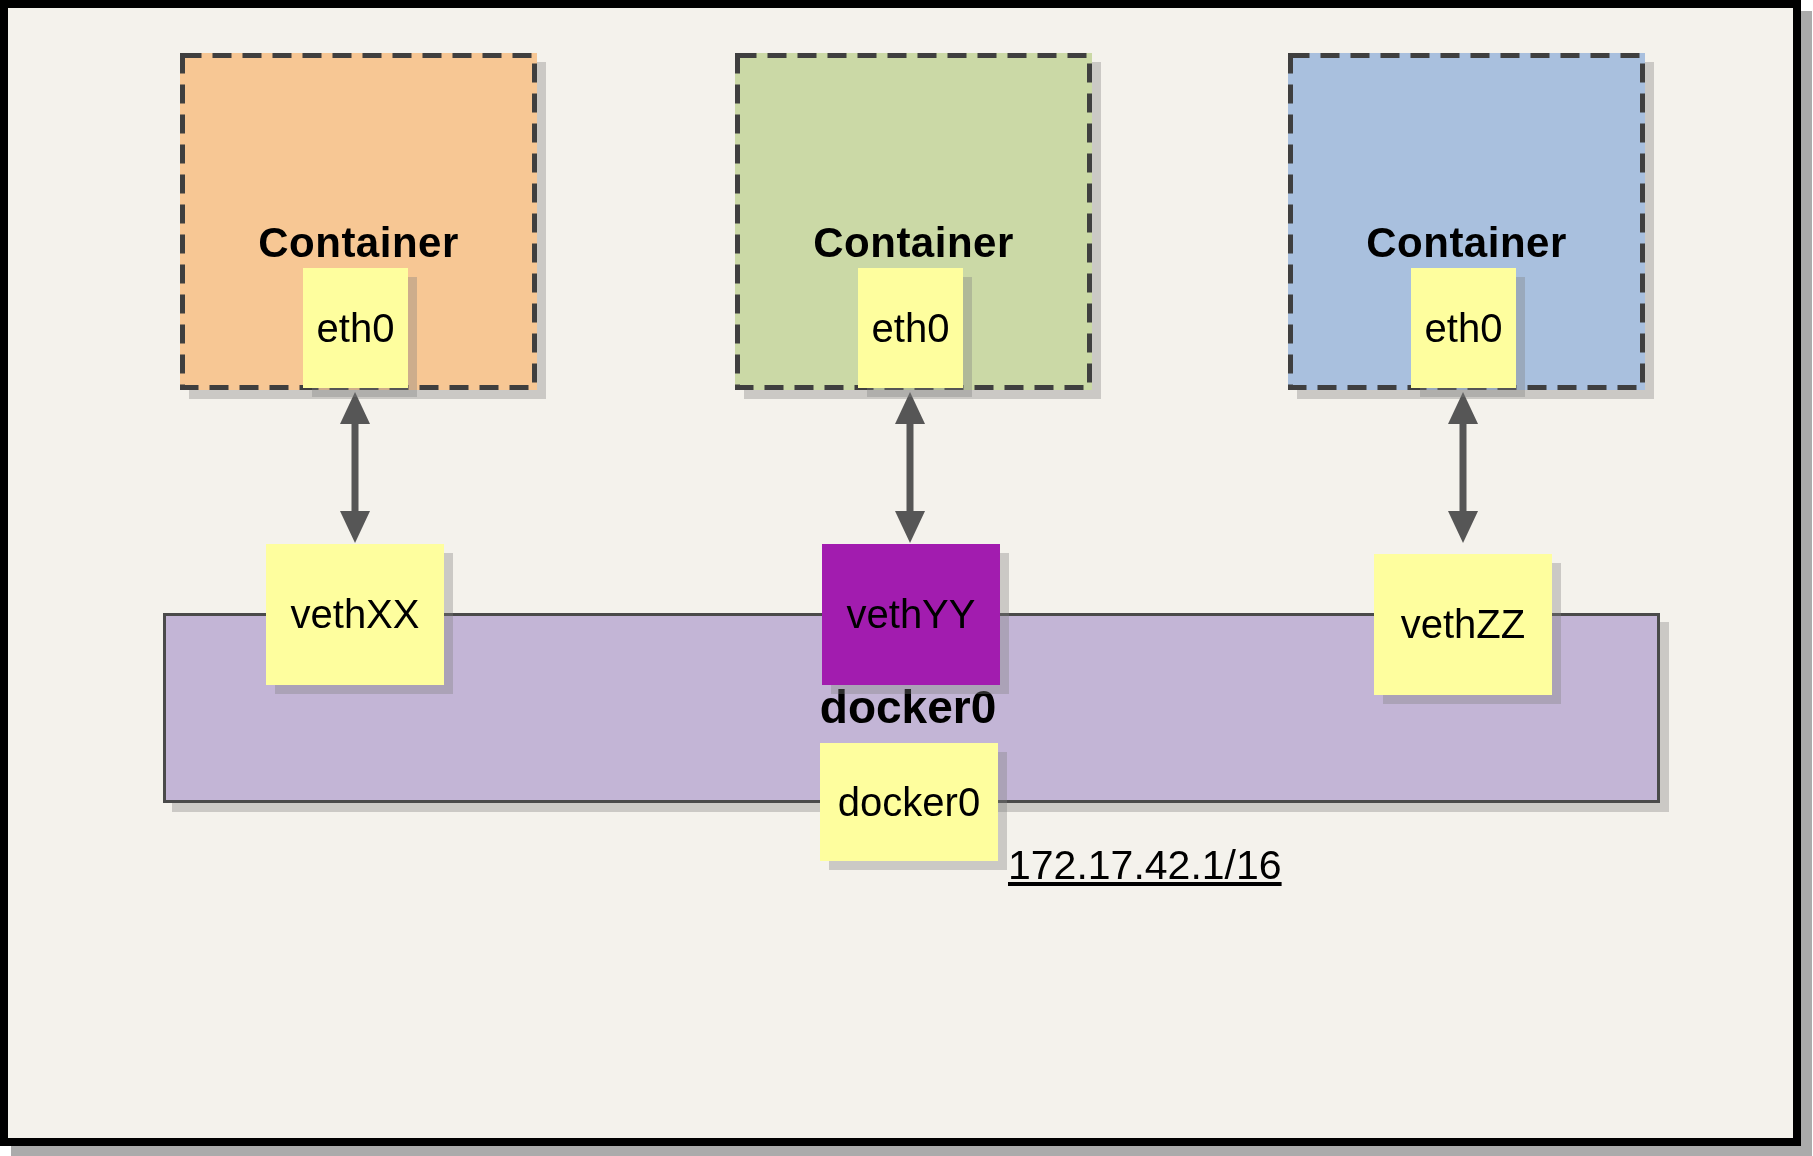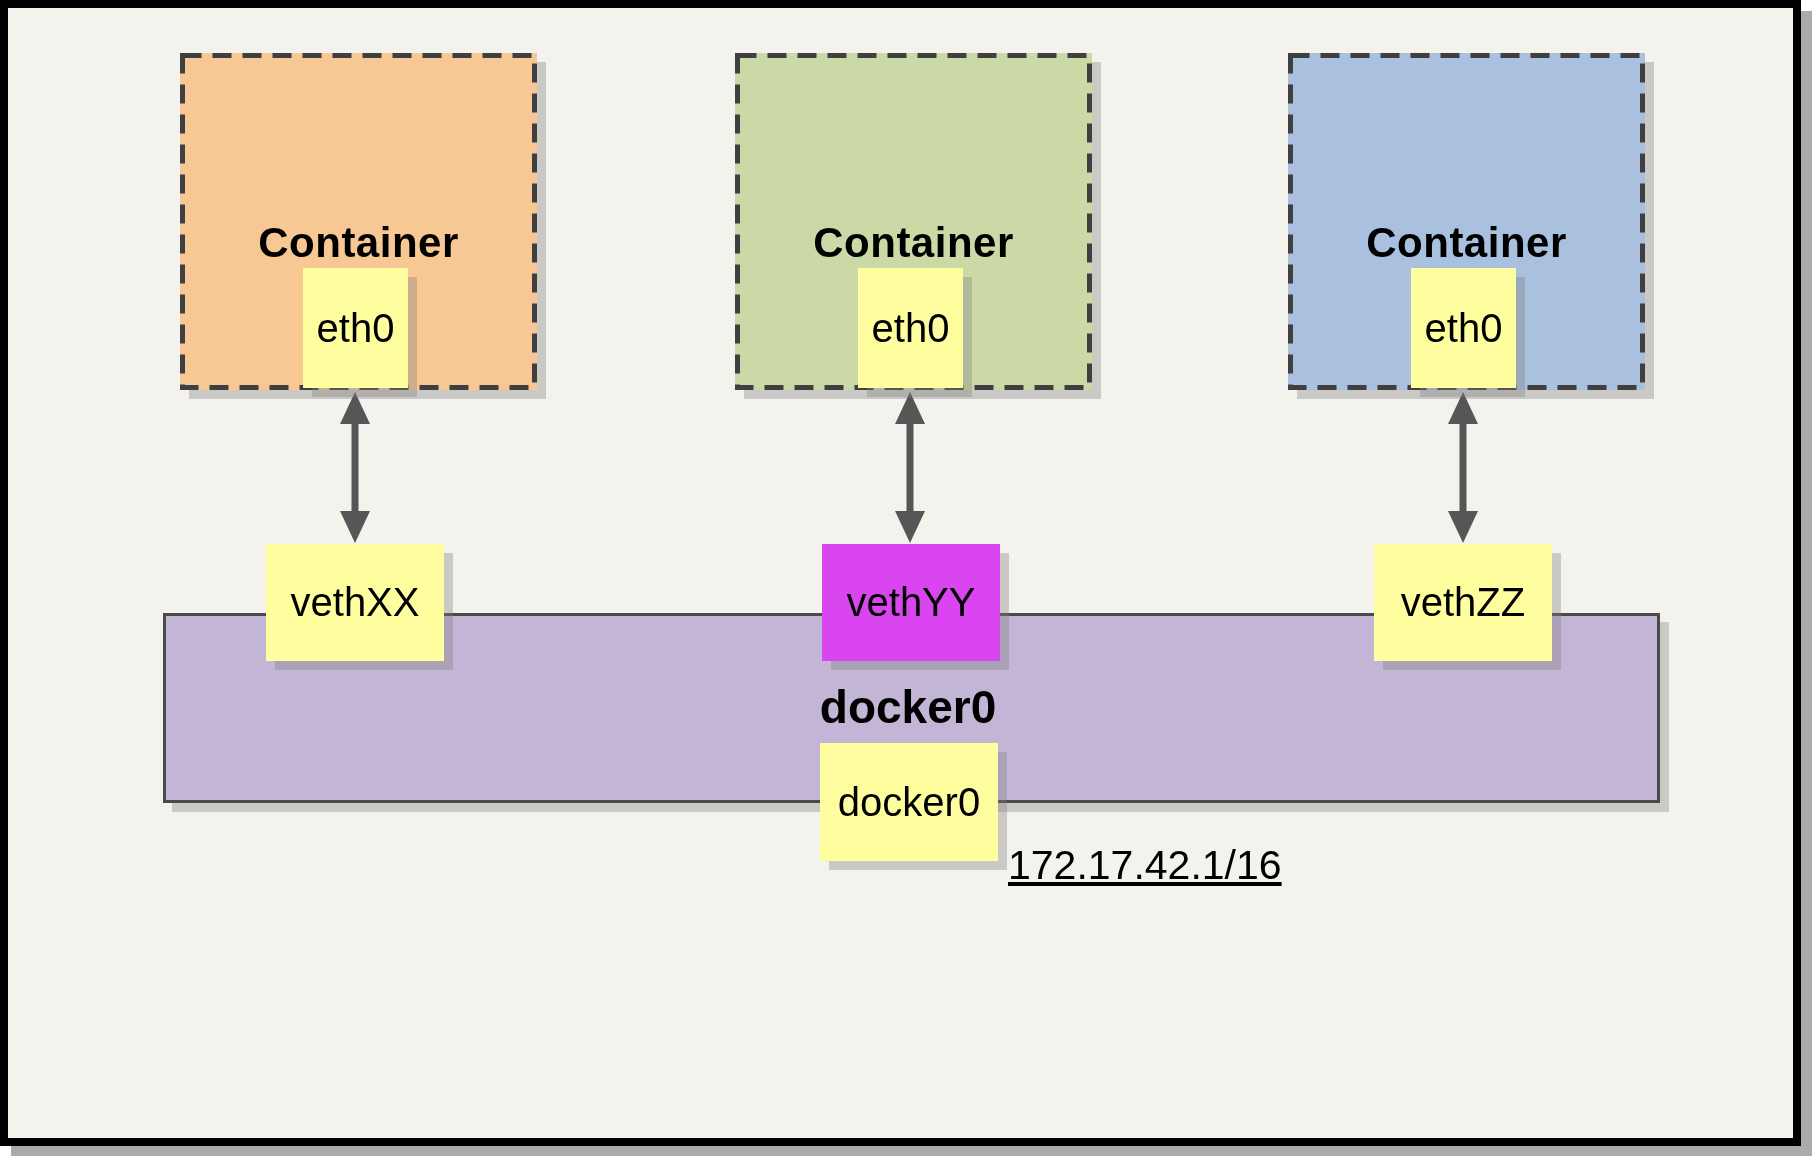--- a/index.html
+++ b/index.html
@@ -33,21 +33,21 @@
     letter-spacing:0.5px;
   }
   .note {
     position:absolute;
     display:flex; align-items:center; justify-content:center;
     font-size:40px; color:#000;
     box-shadow:9px 9px 0 rgba(125,125,125,0.35);
     z-index:6;
   }
   .eth-box   { width:105px; height:120px; top:268px;justify-content:center; }
-  .veth-box  { width:178px; height:117px; top:544px; }
+  .veth-box  { width:178px; height:141px; top:544px; }
   .docker-if-box { width:178px; height:118px; top:743px; left:820px; }
   #eth-1 { left:303px; }
   #eth-2 { left:858px; }
   #eth-3 { left:1411px; }
   #veth-1 { left:266px; }
   #veth-2 { left:822px; }
   #veth-3 { left:1374px; }
   .bridge-bar {
     position:absolute; left:163px; top:613px;
     width:1497px; height:190px;
@@ -133,24 +133,24 @@
       <polygon points="1463,543 1448,511 1478,511" stroke="none"></polygon>
     </g>
   </svg>
 
   <div class="bridge-bar" style="background-color: rgb(195, 181, 214);"></div>
   <div class="bridge-title">docker0</div>
 
   <div id="veth-1" class="note veth-box" style="background-color: rgb(254, 254, 158);">
     <span>vethXX</span>
   </div>
-  <div id="veth-2" class="note veth-box" style="background-color: #d946ef;">
+  <div id="veth-2" class="note veth-box" style="background-color: #a21caf;">
     <span>vethYY</span>
   </div>
-  <div id="veth-3" class="note veth-box" style="background-color: rgb(254, 254, 158);">
+  <div id="veth-3" class="note veth-box" style="background-color: rgb(254, 254, 158); margin-top: 10px;">
     <span>vethZZ</span>
   </div>
 
   <div class="note docker-if-box" style="background-color: rgb(254, 254, 158);">
     <span>docker0</span>
   </div>
   <div class="ip-label">172.17.42.1/16</div>
 
 
 </div>

